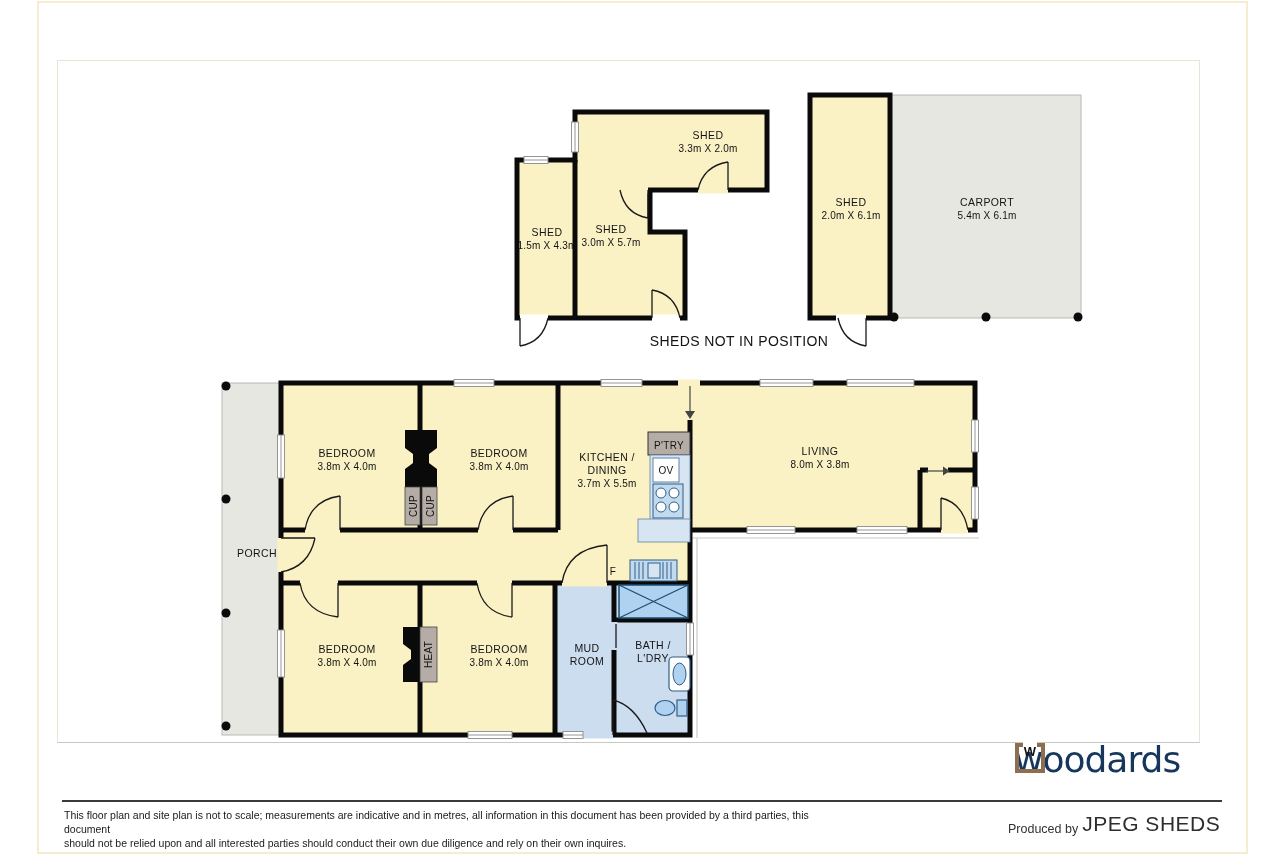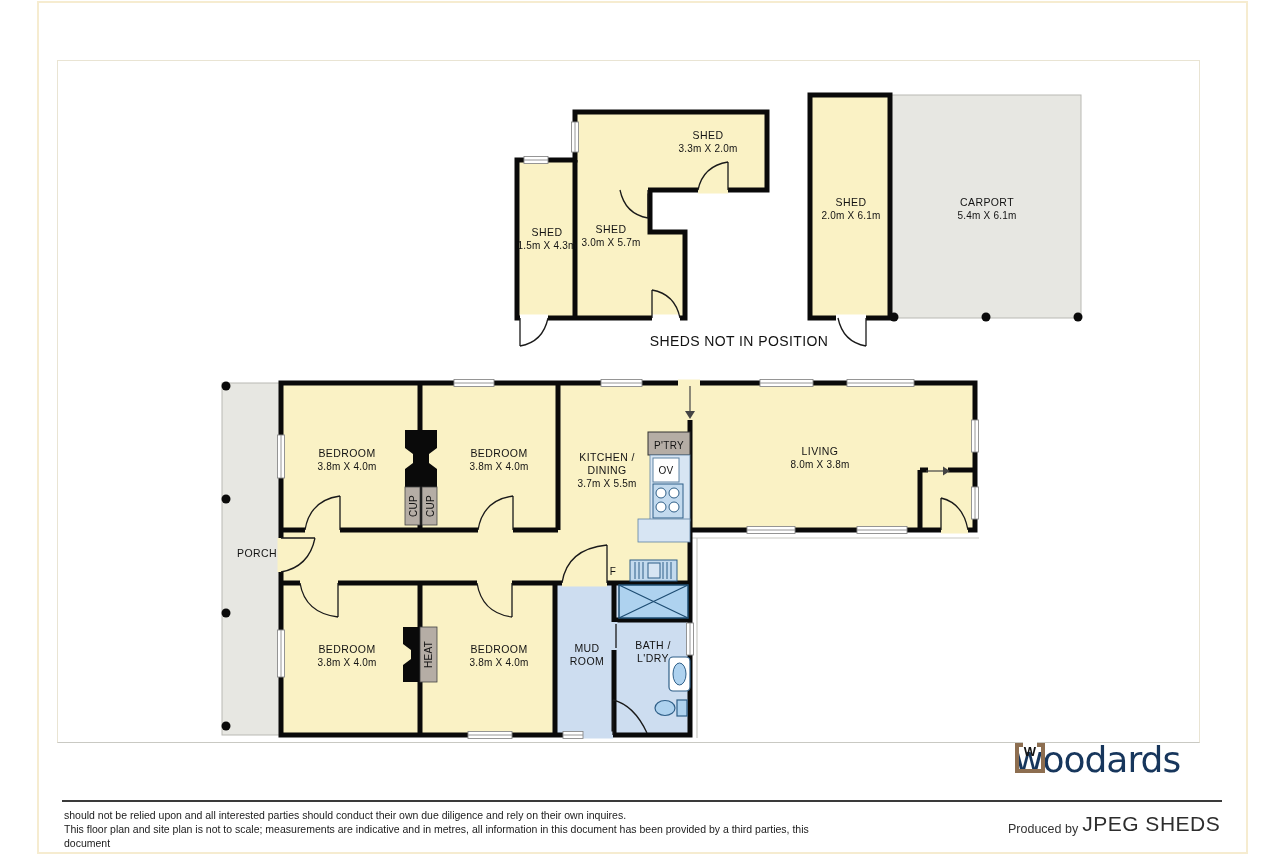--- a/index.html
+++ b/index.html
@@ -288,20 +288,20 @@
   <svg width="32" height="32" viewBox="0 0 32 32">
     <rect x="3" y="3" width="26" height="26" fill="none" stroke="#8D6E50" stroke-width="4"></rect>
     <rect x="9" y="0" width="14" height="6" fill="#ffffff"></rect>
     <text x="16" y="14" text-anchor="middle" font-size="13" font-weight="bold" fill="#8D6E50" font-family="Liberation Sans, sans-serif">W</text>
   </svg>
 </div>
 
 <div class="separator"></div>
 
 <div class="disclaimer">
+  <div>This floor plan and site plan is not to scale; measurements are indicative and in metres, all information in this document has been provided by a third parties, this document</div>
   <div>should not be relied upon and all interested parties should conduct their own due diligence and rely on their own inquires.</div>
-  <div>This floor plan and site plan is not to scale; measurements are indicative and in metres, all information in this document has been provided by a third parties, this document</div>
 </div>
 
 <div class="produced">
   <span class="produced-by">Produced by</span>
   <span class="studio">JPEG SHEDS</span>
 </div>
 
 </body></html>

